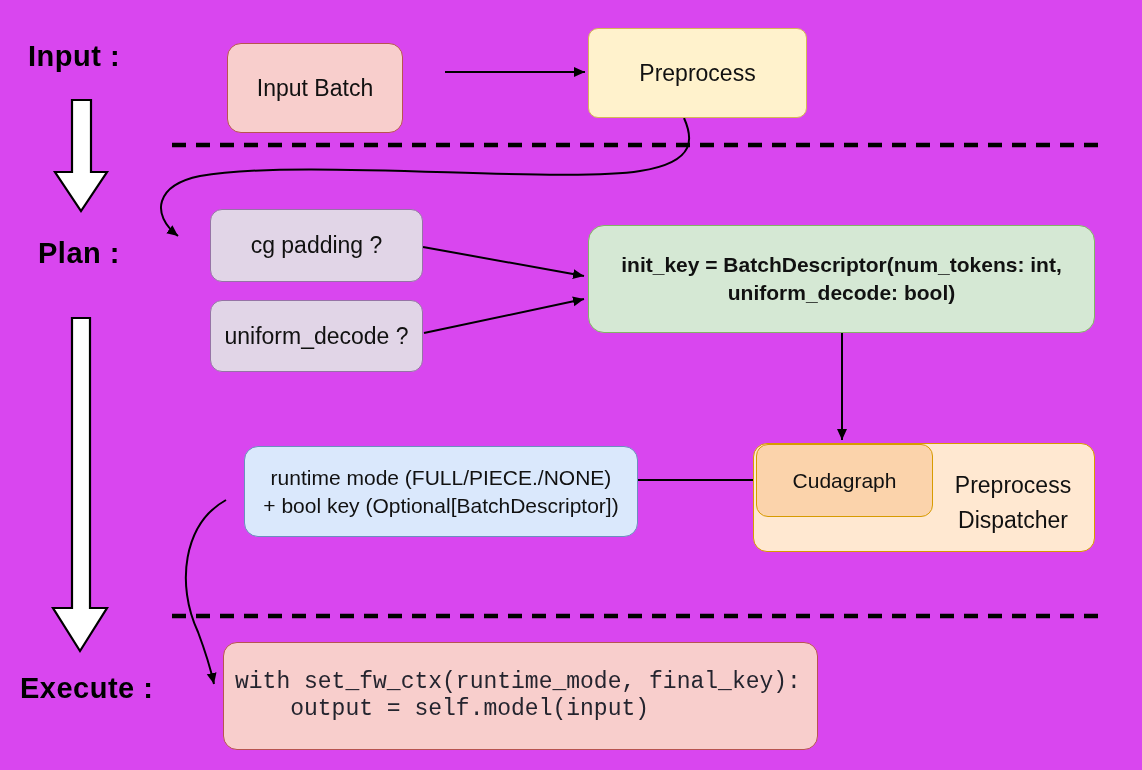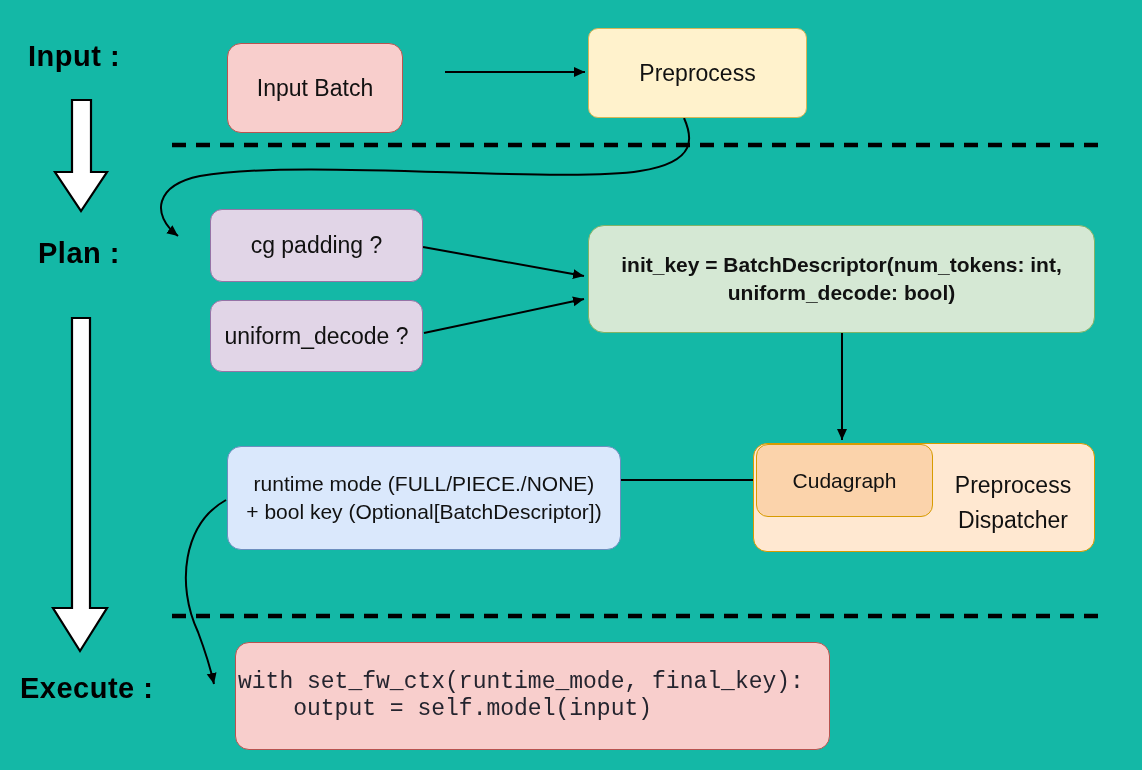--- a/index.html
+++ b/index.html
@@ -1,17 +1,17 @@
 <!DOCTYPE html>
 <html><head>
 <meta charset="utf-8">
 <style>
   html,body{margin:0;padding:0;background:#ffffff;}
   .canvas{
-    position:relative;width:1142px;height:770px;background:#14b8a6;
+    position:relative;width:1142px;height:770px;background:#d946ef;
     font-family:"Liberation Sans",sans-serif;color:#111;overflow:hidden;
   }
   svg.layer{position:absolute;left:0;top:0;pointer-events:none;}
   .section-label{
     position:absolute;font-weight:bold;font-size:29px;color:#000;
     white-space:nowrap;letter-spacing:0.5px;
   }
   .node{
     position:absolute;box-sizing:border-box;
     display:flex;flex-direction:column;align-items:center;justify-content:center;
@@ -24,28 +24,28 @@
   .green-node {background:#d5e8d4;border:1.6px solid #82b366;border-radius:16px;}
   .blue-node  {background:#dae8fc;border:1.6px solid #6c8ebf;border-radius:14px;}
   .orange-outer{background:#ffe8d1;border:1.8px solid #d79b00;border-radius:14px;}
   .orange-inner{background:#fbd3ab;border:1.8px solid #d79b00;border-radius:12px;}
 
   #input-batch {left:227px;top:43px;width:176px;height:90px;font-size:23px;}
   #preprocess  {left:588px;top:28px;width:219px;height:90px;font-size:23px;}
   #cg-padding  {left:210px;top:209px;width:213px;height:73px;font-size:23px;}
   #uniform-decode{left:210px;top:300px;width:213px;height:72px;font-size:23px;}
   #init-key    {left:588px;top:225px;width:507px;height:108px;font-size:21px;line-height:28px;font-weight:bold;}
-  #runtime-key {left:227px;top:446px;width:394px;height:104px;font-size:21px;line-height:28px;text-align:right;}
+  #runtime-key {left:244px;top:446px;width:394px;height:91px;font-size:21px;line-height:28px;text-align:right;}
   #dispatcher-outer{left:753px;top:443px;width:342px;height:109px;}
   #dispatch-inner{left:756px;top:444px;width:177px;height:73px;font-size:21px;}
   #dispatcher-label{left:933px;top:468px;width:160px;font-size:23px;line-height:35px;background:none;border:none;}
   #execute-code{
     left:223px;top:642px;width:595px;height:108px;
     background:#f8cecc;border:1.6px solid #b85450;border-radius:14px;
-    align-items:flex-start;justify-content:center;padding-left:2px;margin-left:12px;
+    align-items:flex-start;justify-content:center;padding-left:11px;
   }
   .code-line{
     font-family:"Liberation Mono",monospace;font-size:23px;line-height:27px;
     white-space:pre;color:#24242e;text-align:left;
   }
   #label-input  {left:28px;top:40px;}
   #label-plan   {left:38px;top:237px;}
   #label-execute{left:20px;top:672px;}
 </style>
 </head>

